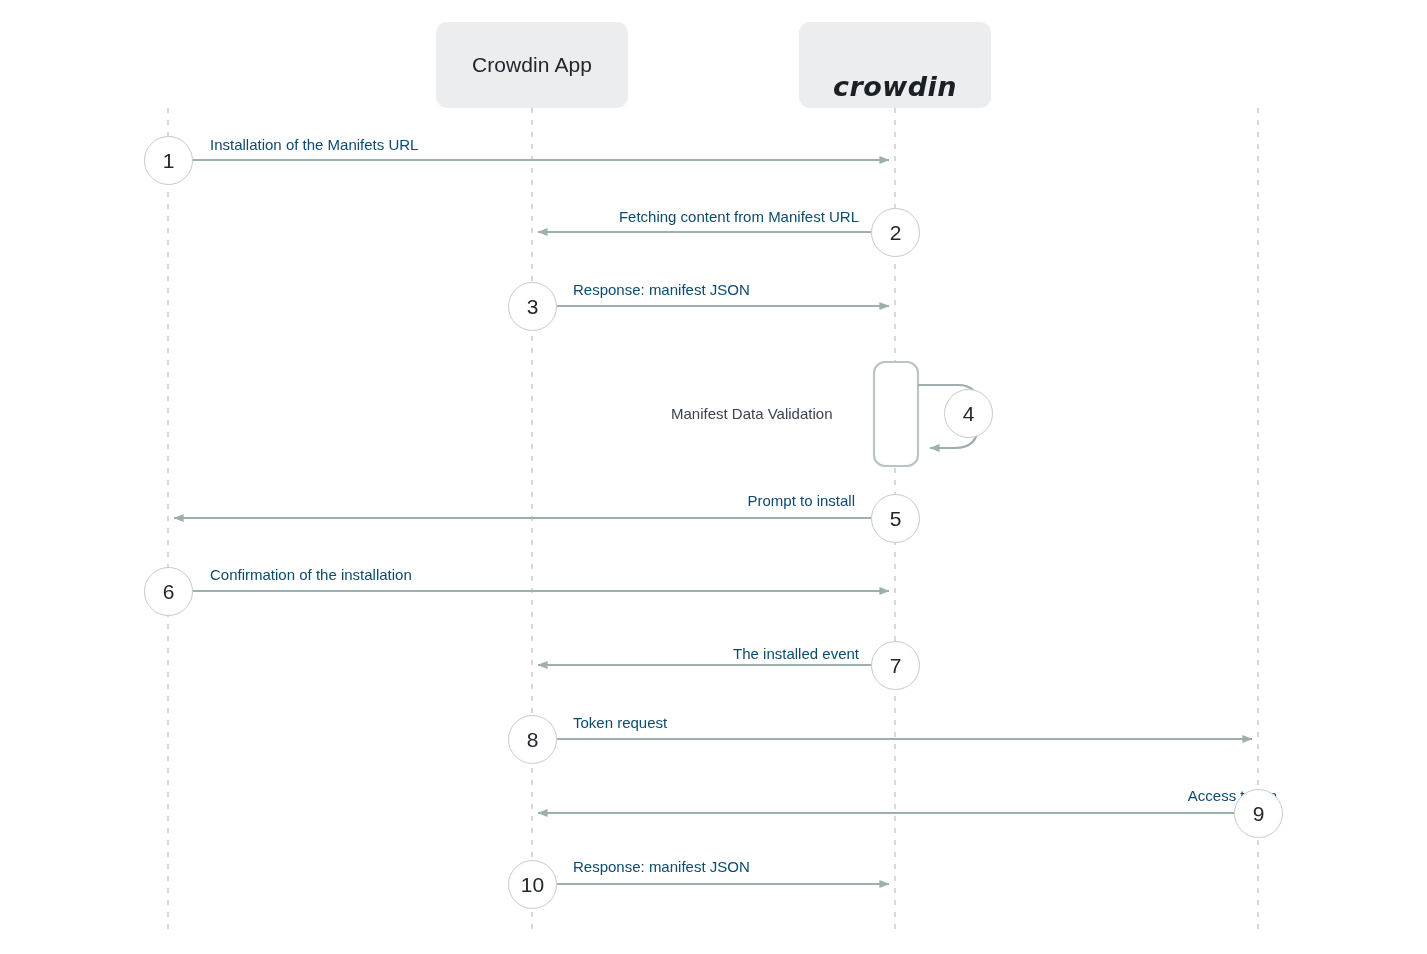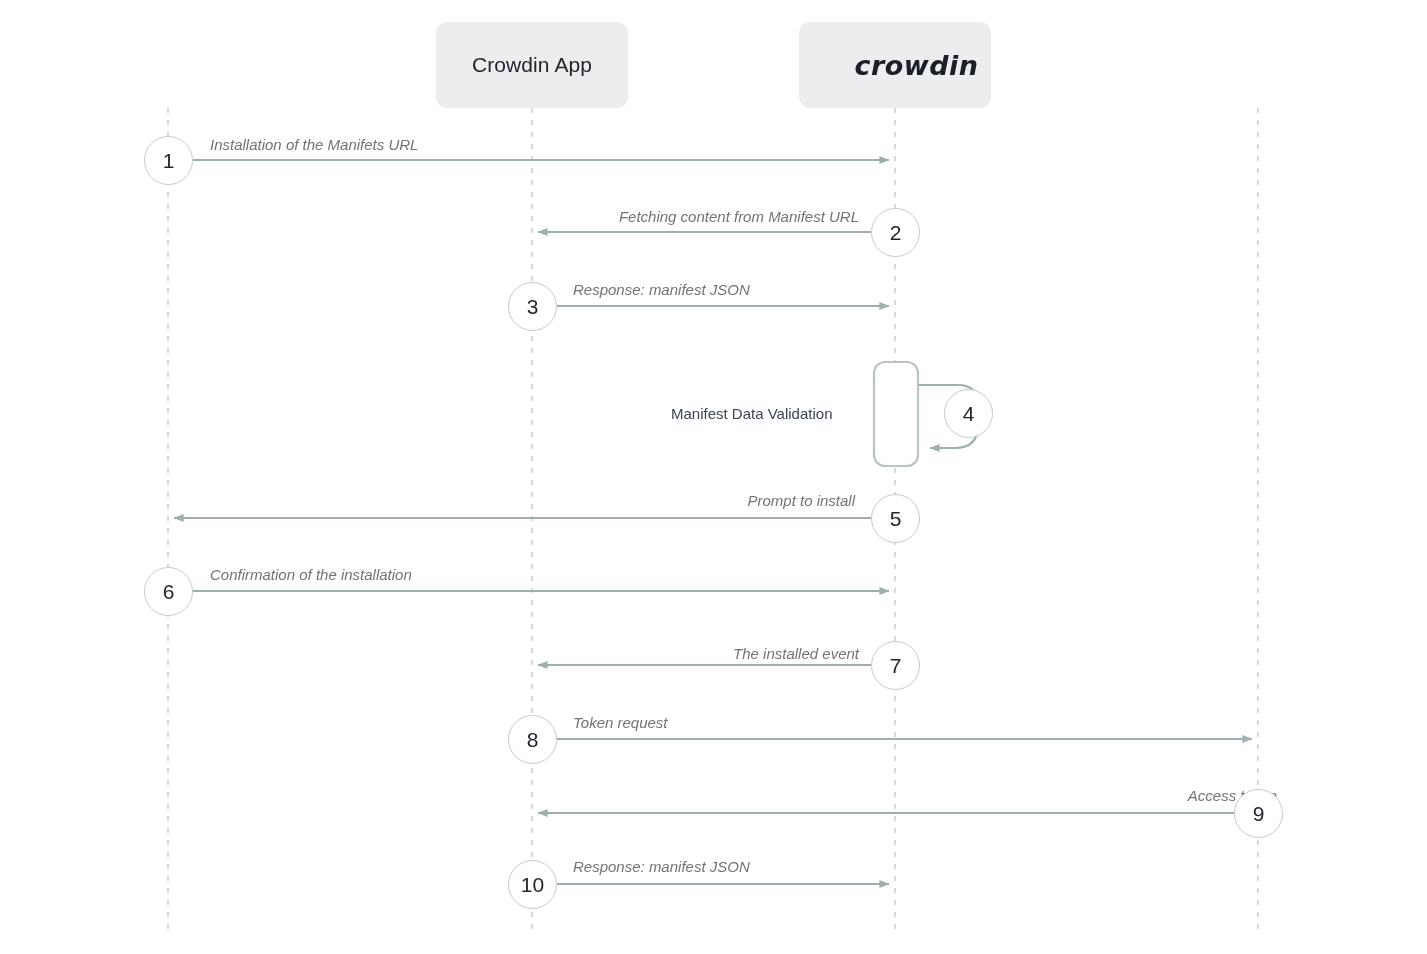--- a/index.html
+++ b/index.html
@@ -44,38 +44,38 @@
   .participant-label {
     display: block;
     padding: 0 8px;
   }
   
   .crowdin-logo {
     display: flex;
     align-items: center;
     justify-content: center;
     gap: 7px;
+    flex-direction: column;
   }
   .crowdin-wordmark {
     font-family: "DejaVu Sans", sans-serif;
     font-style: italic;
     font-weight: 700;
     font-size: 27px;
     letter-spacing: 0.5px;
     color: #1b1f26;
     line-height: 1;
   }
   
   .msg-label {
     position: absolute;
-    color: #737373;
+    color: #0c4a6e;
     font-size: 15px;
     white-space: nowrap;
     line-height: 1;
-    font-style: italic;
   }
   .msg-label.align-left { text-align: left; }
   .msg-label.align-right { text-align: right; }
   
   .step-bubble {
     position: absolute;
     width: 49px;
     height: 49px;
     border-radius: 50%;
     background: #ffffff;

